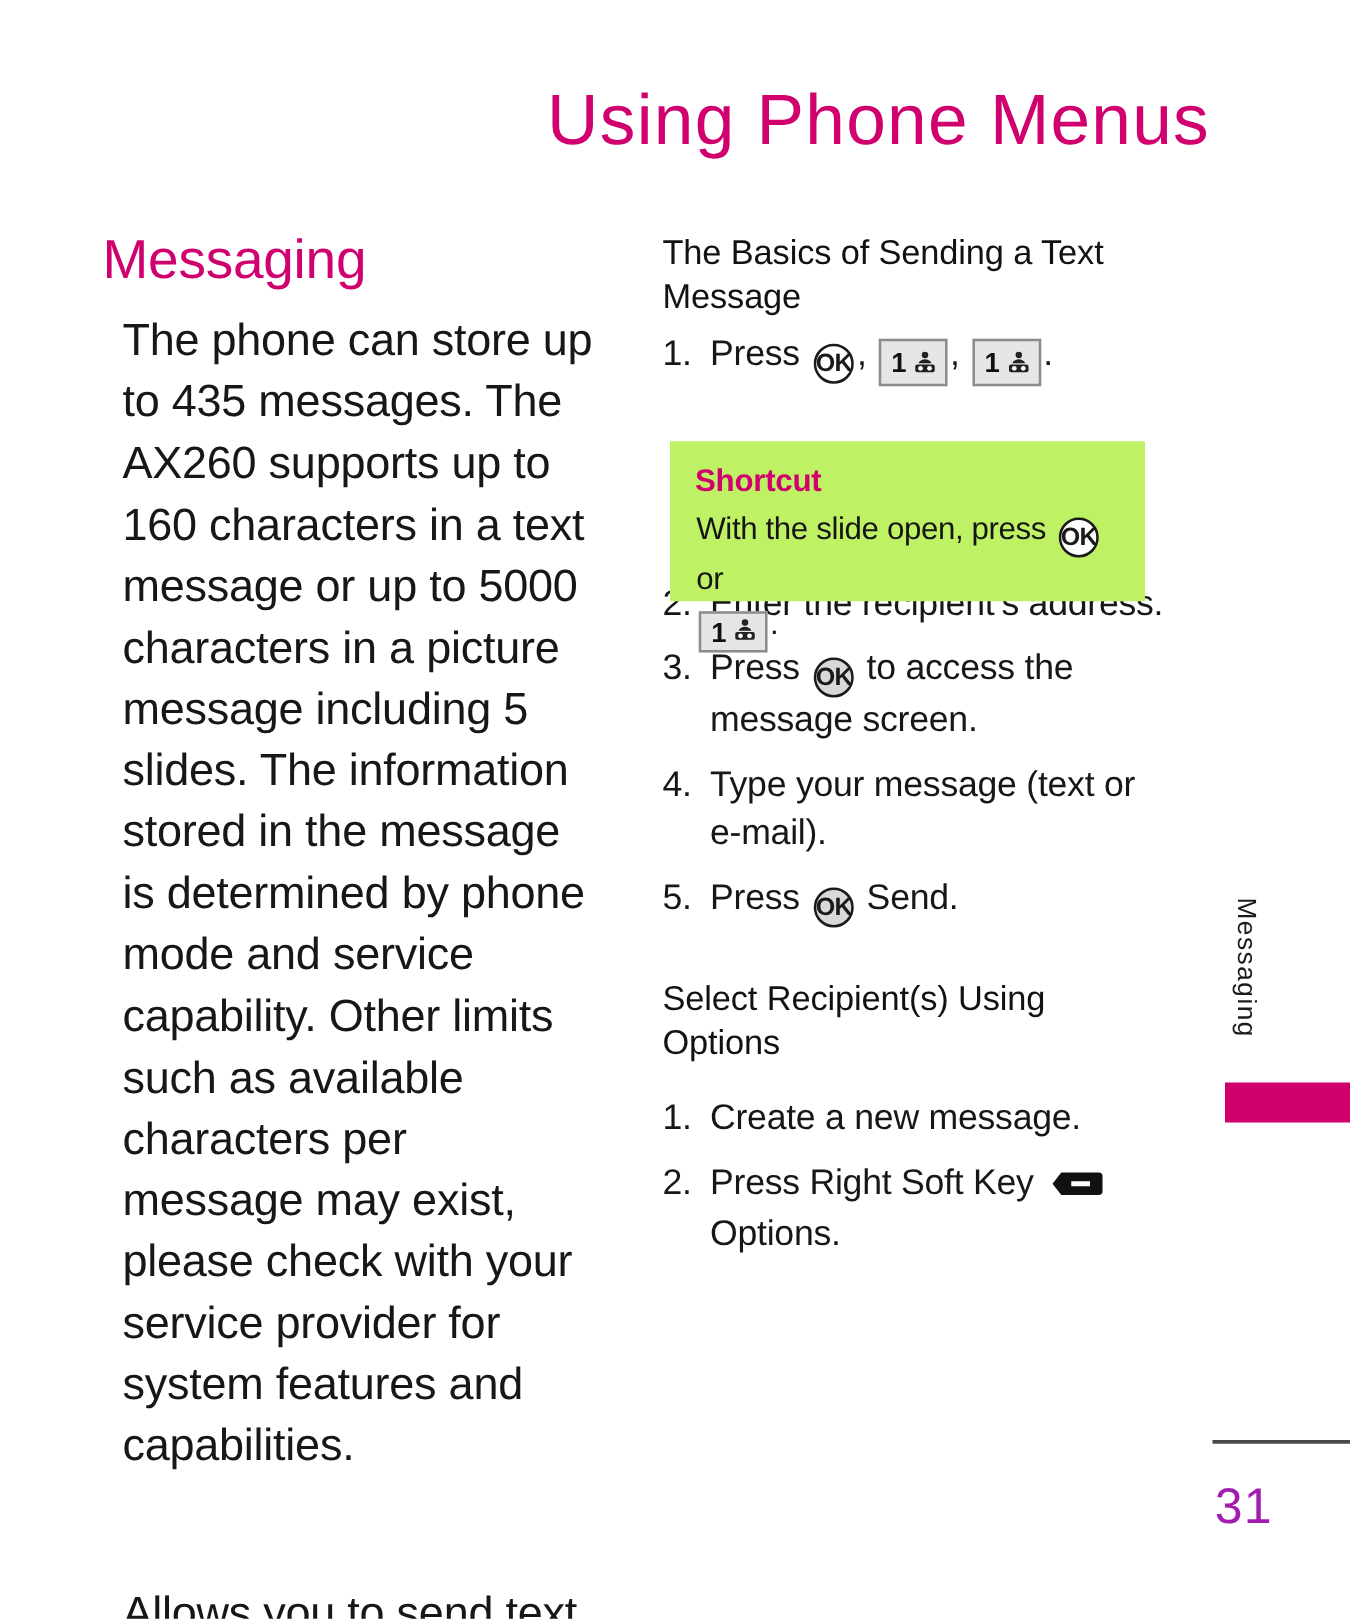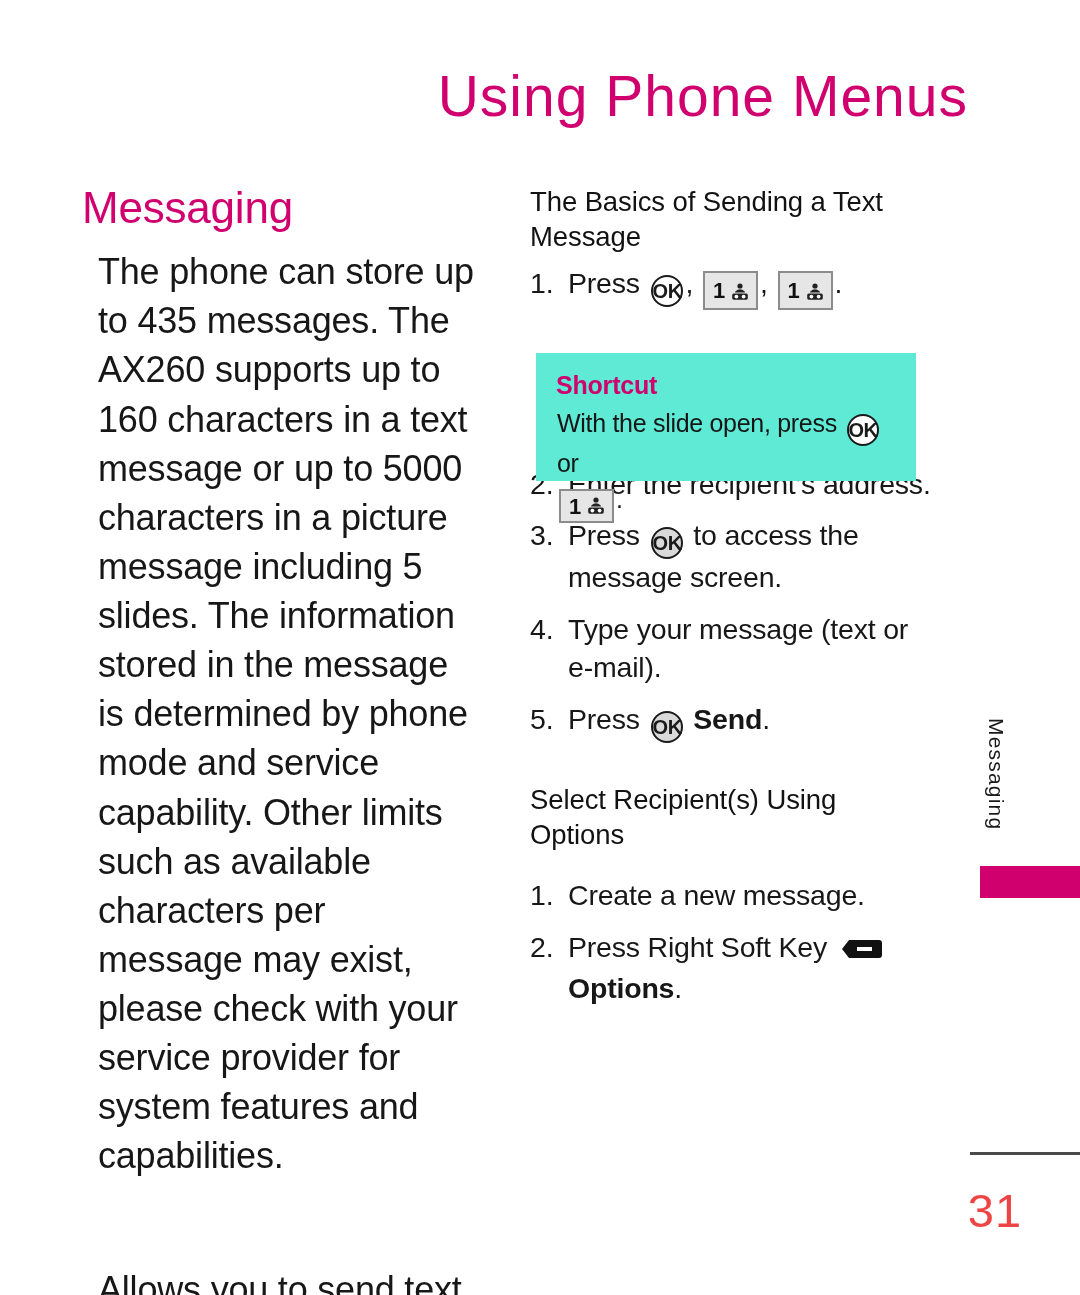--- a/index.html
+++ b/index.html
@@ -84,21 +84,21 @@
     color: #171717;
   }
   ol.steps li .num {
     position: absolute;
     left: 0;
     top: 0;
   }
   ol.steps li.noindent {
     padding-left: 38px;
   }
-  .strong { font-weight: bold; text-align: center; }
+  .strong { font-weight: normal; text-align: center; }
 
   
   .key-ok {
     display: inline-block;
     vertical-align: -5px;
     width: 32px;
     height: 32px;
     border: 2.5px solid #1a1a1a;
     border-radius: 50%;
     background: #ffffff;
@@ -141,21 +141,21 @@
     margin: 0 2px 0 6px;
   }
 
   
   .shortcut-box {
     position: absolute;
     left: 536px;
     top: 353px;
     width: 380px;
     height: 128px;
-    background: #5eead4;
+    background: #bef264;
     box-sizing: border-box;
     padding: 18px 20px 0 20px;
   }
   .shortcut-box .sc-title {
     margin: 0 0 6px 0;
     font-size: 25px;
     font-weight: bold;
     color: #d0006f;
     letter-spacing: -0.2px;
   }
@@ -197,23 +197,23 @@
     width: 110px;
     height: 3px;
     background: #4a4a4a;
   }
   .page-number {
     position: absolute;
     left: 940px;
     top: 1183px;
     width: 110px;
     text-align: center;
-    font-size: 47px;
+    font-size: 40px;
     letter-spacing: 1px;
-    color: #ef4444;
+    color: #a21caf;
   }
 </style>
 </head>
 <body>
 
 <div class="page-title">Using Phone Menus</div>
 
 <div class="col col-left">
 
   <h2 class="section tight">Messaging</h2>

